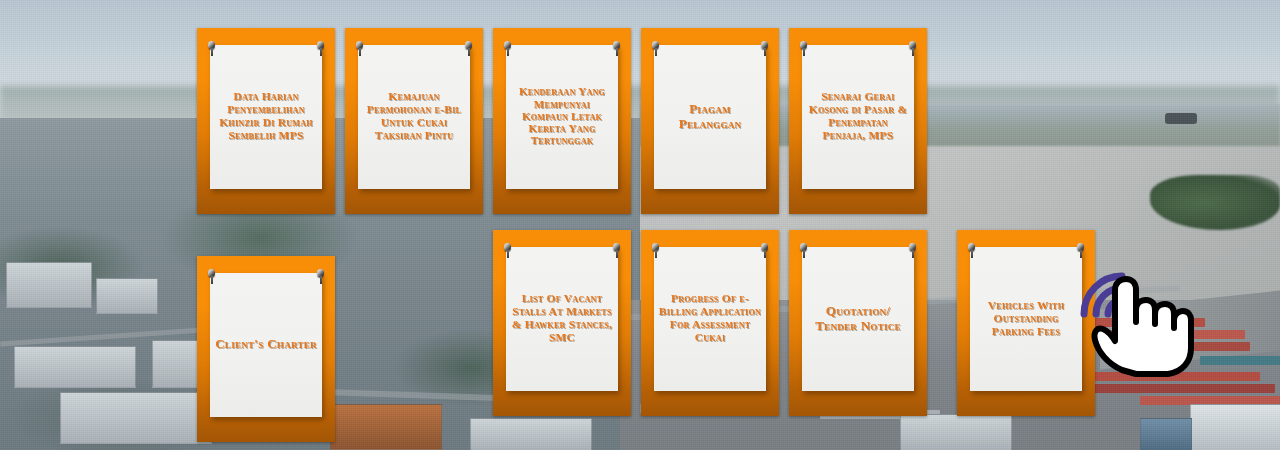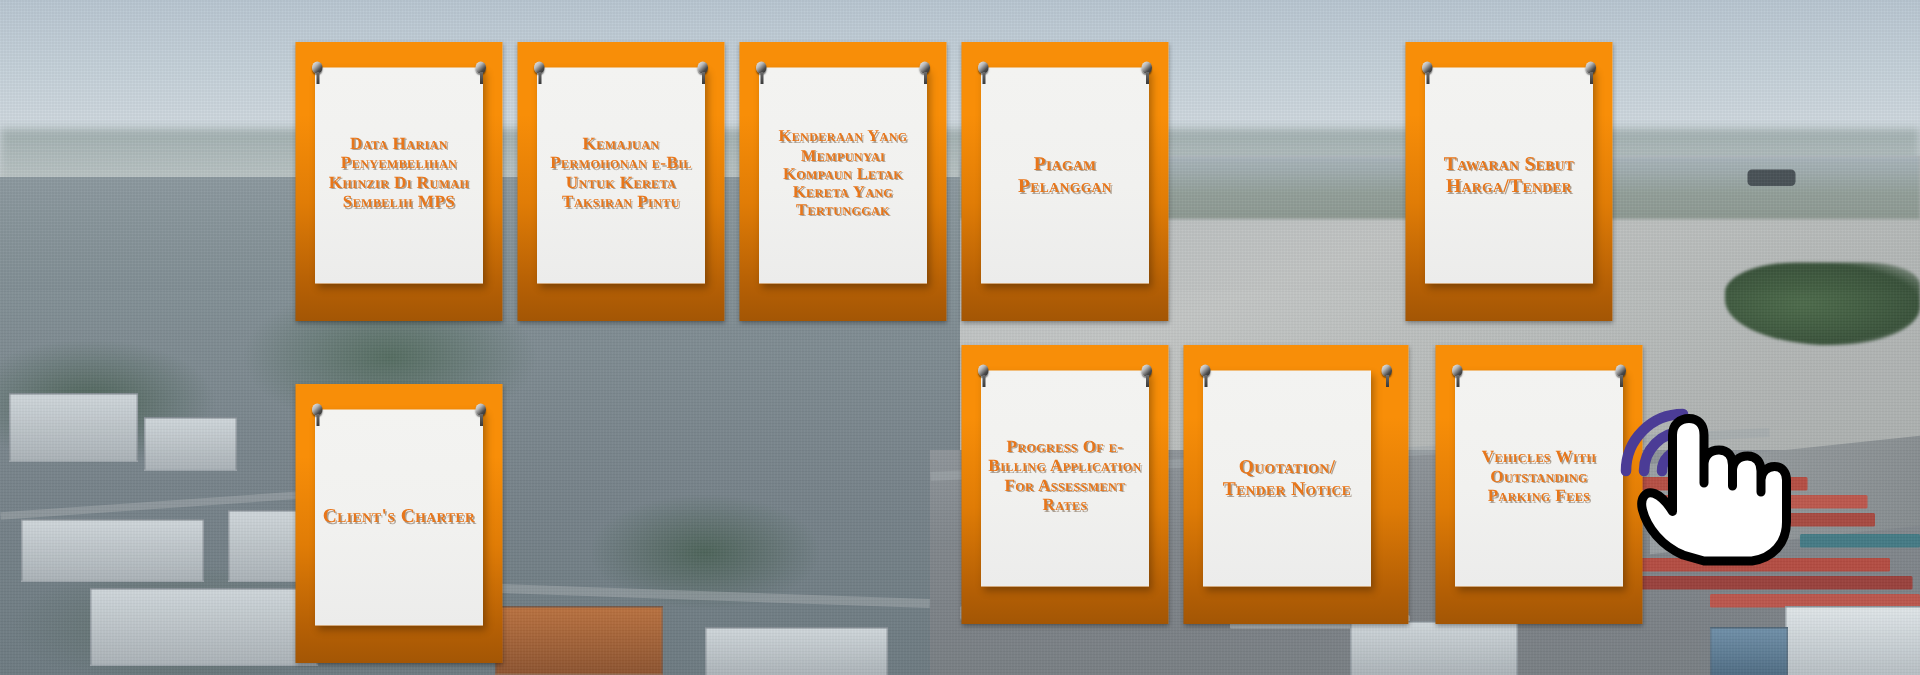--- a/index.html
+++ b/index.html
@@ -238,21 +238,21 @@
           <div class="head"></div>
           <div class="pinshaft"></div>
         </div>
         <div class="tack right">
           <div class="head"></div>
           <div class="pinshaft"></div>
         </div>
       </div>
       <div class="card" style="left: 148px; top: 0px;">
         <div class="paper">
-          <div class="paper-text sm">Kemajuan Permohonan e-Bil Untuk Kereta Taksiran Pintu</div>
+          <div class="paper-text sm">Kemajuan Permohonan e-Bil Untuk Cukai Taksiran Pintu</div>
         </div>
         <div class="tack left">
           <div class="head"></div>
           <div class="pinshaft"></div>
         </div>
         <div class="tack right">
           <div class="head"></div>
           <div class="pinshaft"></div>
         </div>
       </div>
@@ -275,23 +275,23 @@
         </div>
         <div class="tack left">
           <div class="head"></div>
           <div class="pinshaft"></div>
         </div>
         <div class="tack right">
           <div class="head"></div>
           <div class="pinshaft"></div>
         </div>
       </div>
-      <div class="card" style="left: 740px; top: 0px;">
-        <div class="paper">
-          <div class="paper-text lg">Tawaran Sebut Harga/Tender</div>
+      <div class="card" style="left: 592px; top: 0px;">
+        <div class="paper">
+          <div class="paper-text sm">Senarai Gerai Kosong di Pasar &amp; Penempatan Penjaja, MPS</div>
         </div>
         <div class="tack left">
           <div class="head"></div>
           <div class="pinshaft"></div>
         </div>
         <div class="tack right">
           <div class="head"></div>
           <div class="pinshaft"></div>
         </div>
       </div>
@@ -301,34 +301,47 @@
         </div>
         <div class="tack left">
           <div class="head"></div>
           <div class="pinshaft"></div>
         </div>
         <div class="tack right">
           <div class="head"></div>
           <div class="pinshaft"></div>
         </div>
       </div>
+      <div class="card" style="left: 296px; top: 202px;">
+        <div class="paper">
+          <div class="paper-text sm">List Of Vacant Stalls At Markets &amp; Hawker Stances, SMC</div>
+        </div>
+        <div class="tack left">
+          <div class="head"></div>
+          <div class="pinshaft"></div>
+        </div>
+        <div class="tack right">
+          <div class="head"></div>
+          <div class="pinshaft"></div>
+        </div>
+      </div>
       <div class="card" style="left: 444px; top: 202px;">
         <div class="paper">
-          <div class="paper-text sm">Progress Of e-Billing Application For Assessment Rates</div>
-        </div>
-        <div class="tack left">
-          <div class="head"></div>
-          <div class="pinshaft"></div>
-        </div>
-        <div class="tack right">
-          <div class="head"></div>
-          <div class="pinshaft"></div>
-        </div>
-      </div>
-      <div class="card" style="left: 592px; top: 202px; padding-left: 12px;">
+          <div class="paper-text sm">Progress Of e-Billing Application For Assessment Cukai</div>
+        </div>
+        <div class="tack left">
+          <div class="head"></div>
+          <div class="pinshaft"></div>
+        </div>
+        <div class="tack right">
+          <div class="head"></div>
+          <div class="pinshaft"></div>
+        </div>
+      </div>
+      <div class="card" style="left: 592px; top: 202px;">
         <div class="paper">
           <div class="paper-text lg">Quotation/ Tender Notice</div>
         </div>
         <div class="tack left">
           <div class="head"></div>
           <div class="pinshaft"></div>
         </div>
         <div class="tack right">
           <div class="head"></div>
           <div class="pinshaft"></div>

